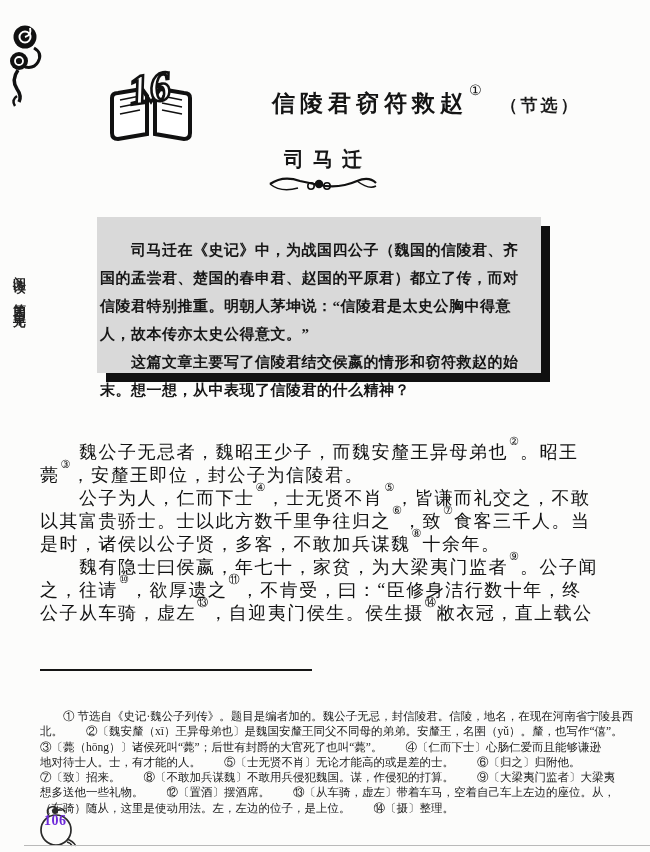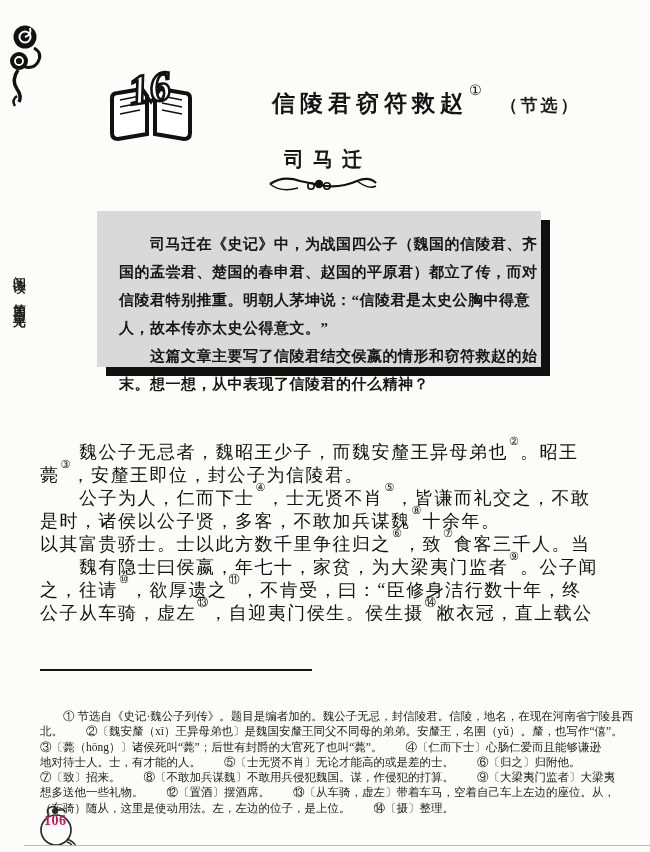--- a/index.html
+++ b/index.html
@@ -27,24 +27,24 @@
   .title-main{font-size:23px;font-weight:bold;letter-spacing:5px;color:#141414;}
   .title-suffix{font-size:17px;font-weight:bold;letter-spacing:3px;margin-left:8px;color:#1a1a1a;}
   .title-row sup{font-weight:normal;}
 
   .author-block{position:absolute;left:258px;top:146px;width:130px;text-align:center;}
   .author-name{font-size:20px;font-weight:bold;letter-spacing:9px;color:#151515;text-indent:9px;font-family:Liberation Mono, monospace;}
   .author-flourish{margin-top:-2px;}
 
   
   .intro-box{
-    position:absolute;left:97px;top:211px;width:444px;height:156px;
+    position:absolute;left:97px;top:217px;width:444px;height:156px;
     box-sizing:border-box;background:#d9d9d9;
     box-shadow:9px 9px 0 #101010;
-    padding:19px 10px 0 22px;
+    padding:19px 10px 0 3px;
   }
   .intro-line{
     font-size:15px;font-weight:bold;line-height:28px;
     letter-spacing:0.5px;color:#161616;white-space:nowrap;
   }
 
   
   .main-text{position:absolute;left:40px;top:441px;width:572px;}
   .text-line{
     font-size:18px;line-height:23px;letter-spacing:1.5px;
@@ -60,21 +60,21 @@
   .footnotes{position:absolute;left:40px;top:709px;width:580px;}
   .footnote-line{
     font-size:11.5px;line-height:15.3px;letter-spacing:0;
     color:#1b1b1b;white-space:nowrap;
   }
 
   
   .page-badge{position:absolute;left:34px;top:803px;}
   .page-number{
     position:absolute;left:44px;top:813px;
-    font-size:14px;font-weight:bold;letter-spacing:0.5px;color:#be185d;
+    font-size:14px;font-weight:bold;letter-spacing:0.5px;color:#6d28d9;
   }
   .bottom-edge-line{position:absolute;left:24px;top:845px;width:626px;height:1px;background:#b9b9b9;}
 </style>
 </head>
 <body>
 
 <div class="page">
 
   <div class="corner-ornament">
     <svg width="42" height="88" viewBox="0 0 42 88">
@@ -127,22 +127,22 @@
     <div class="intro-line">信陵君特别推重。明朝人茅坤说：“信陵君是太史公胸中得意</div>
     <div class="intro-line">人，故本传亦太史公得意文。”</div>
     <div class="intro-line">　　这篇文章主要写了信陵君结交侯嬴的情形和窃符救赵的始</div>
     <div class="intro-line">末。想一想，从中表现了信陵君的什么精神？</div>
   </div>
 
   <div class="main-text">
     <div class="text-line">　　魏公子无忌者，魏昭王少子，而魏安釐王异母弟也<sup>②</sup>。昭王</div>
     <div class="text-line">薨<sup>③</sup>，安釐王即位，封公子为信陵君。</div>
     <div class="text-line">　　公子为人，仁而下士<sup>④</sup>，士无贤不肖<sup>⑤</sup>，皆谦而礼交之，不敢</div>
+    <div class="text-line">以其富贵骄士。士以此方数千里争往归之<sup>⑥</sup>，致<sup>⑦</sup>食客三千人。当</div>
     <div class="text-line">是时，诸侯以公子贤，多客，不敢加兵谋魏<sup>⑧</sup>十余年。</div>
-    <div class="text-line">以其富贵骄士。士以此方数千里争往归之<sup>⑥</sup>，致<sup>⑦</sup>食客三千人。当</div>
     <div class="text-line">　　魏有隐士曰侯嬴，年七十，家贫，为大梁夷门监者<sup>⑨</sup>。公子闻</div>
     <div class="text-line">之，往请<sup>⑩</sup>，欲厚遗之<sup>⑪</sup>，不肯受，曰：“臣修身洁行数十年，终</div>
     <div class="text-line">公子从车骑，虚左<sup>⑬</sup>，自迎夷门侯生。侯生摄<sup>⑭</sup>敝衣冠，直上载公</div>
   </div>
 
   <div class="footnote-divider"></div>
   <div class="footnotes">
     <div class="footnote-line">　　① 节选自《史记·魏公子列传》。题目是编者加的。魏公子无忌，封信陵君。信陵，地名，在现在河南省宁陵县西</div>
     <div class="footnote-line">北。　　②〔魏安釐（xī）王异母弟也〕是魏国安釐王同父不同母的弟弟。安釐王，名圉（yǔ）。釐，也写作“僖”。</div>
     <div class="footnote-line">③〔薨（hōng）〕诸侯死叫“薨”；后世有封爵的大官死了也叫“薨”。　　④〔仁而下士〕心肠仁爱而且能够谦逊</div>

